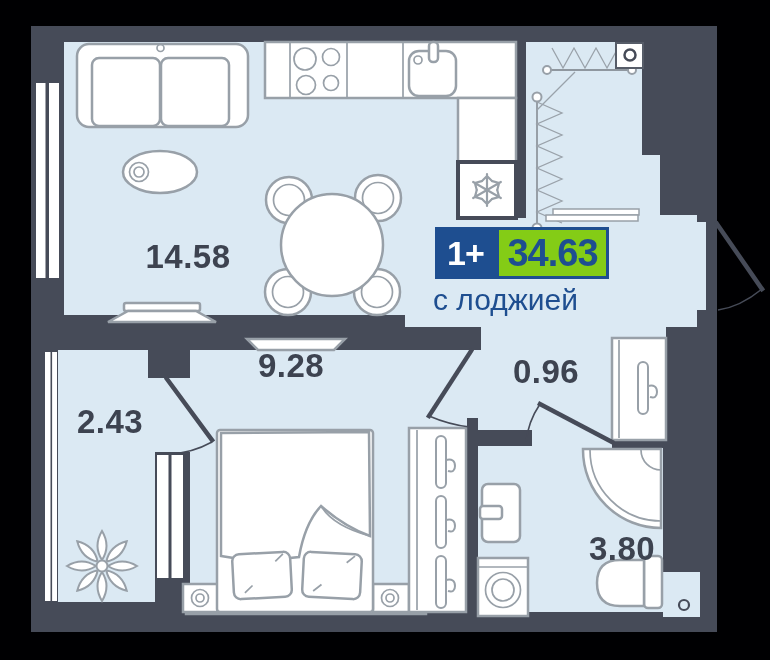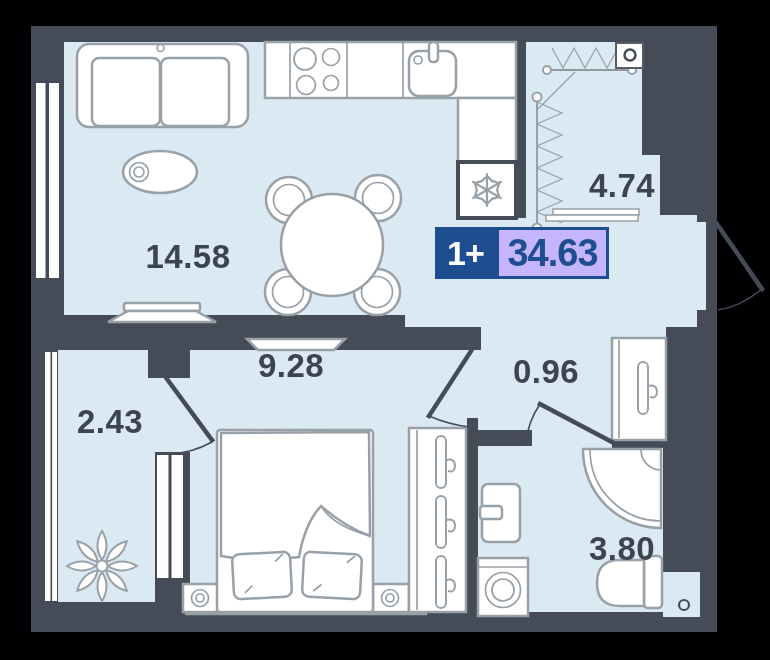--- a/index.html
+++ b/index.html
@@ -28,21 +28,21 @@
   .room-label{
     position:absolute;transform:translate(-50%,-50%);
     color:var(--label);font-weight:bold;font-size:33px;letter-spacing:.5px;white-space:nowrap;
   }
   .badge-row{position:absolute;left:435px;top:227px;display:flex;height:52px;}
   .badge-type{
     width:61px;background:var(--accent);color:#fff;font-weight:bold;font-size:34px;
     display:flex;align-items:center;justify-content:center;letter-spacing:-1px;
   }
   .badge-area{
-    width:113px;background:#c4b5fd;border:3px solid var(--accent);box-sizing:border-box;
+    width:113px;background:#84cc16;border:3px solid var(--accent);box-sizing:border-box;
     color:var(--accent);font-weight:bold;font-size:38px;letter-spacing:-1px;
     display:flex;align-items:center;justify-content:center;
   }
   .subtitle{
     position:absolute;left:433px;top:283px;display:flex;align-items:baseline;gap:9px;
     color:var(--accent);white-space:nowrap;
   }
   .subtitle-label{font-size:30px;font-weight:normal;}
   .subtitle-value{font-size:40px;font-weight:bold;letter-spacing:-1px;}
 </style>
@@ -285,25 +285,25 @@
       <path class="doorarc" d="M540 404 Q528 422 526 442"></path>
     </g>
     <g>
       <path class="doorleaf" d="M717 224 L762 289"></path>
       <path class="doorarc" d="M762 289 Q740 307 718 310"></path>
     </g>
   </g>
 </svg>
 
   <div class="room-label" style="left:168px;top:257px;margin-left:20px;">14.58</div>
-  <div class="room-label" style="left:622px;top:186px;">4.74</div>
   <div class="room-label" style="left:110px;top:422px;">2.43</div>
   <div class="room-label" style="left:291px;top:366px;">9.28</div>
   <div class="room-label" style="left:546px;top:372px;">0.96</div>
   <div class="room-label" style="left:574px;top:549px;margin-left:48px;">3.80</div>
 
   <div class="badge-row">
     <div class="badge-type">1+</div>
     <div class="badge-area">34.63</div>
   </div>
   <div class="subtitle">
+    <span class="subtitle-label">с лоджией</span>
   </div>
 </div>
 
 </body></html>

